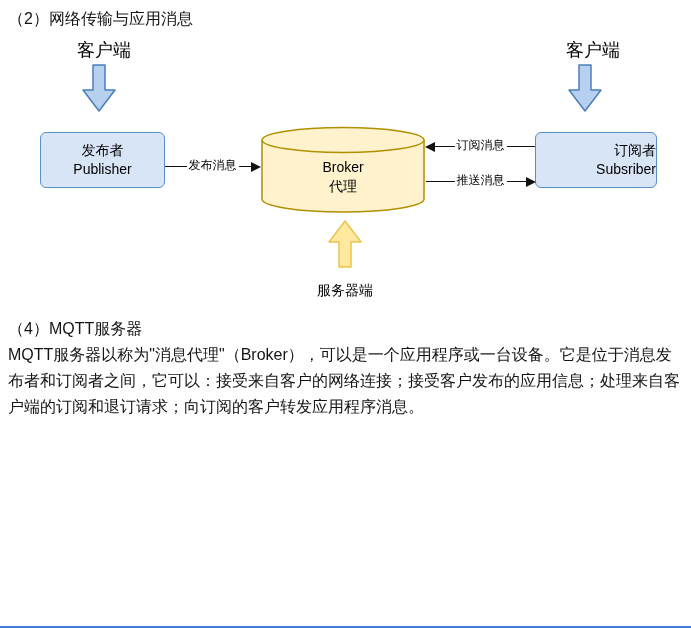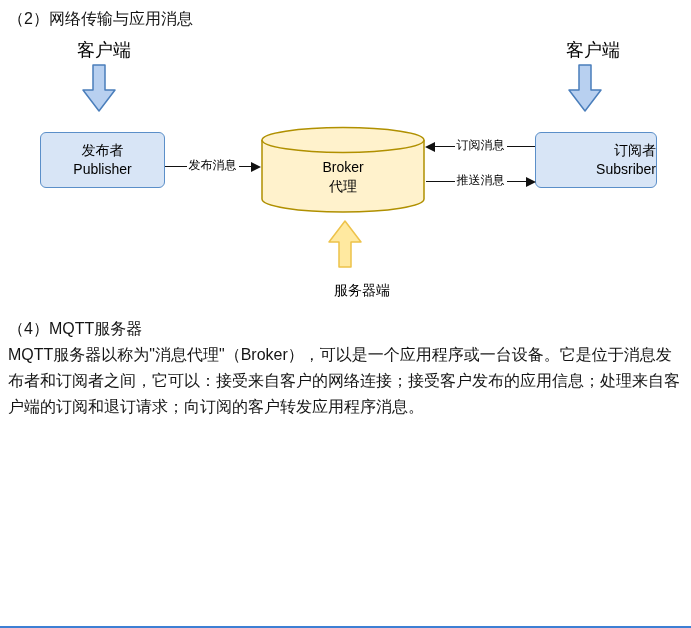--- a/index.html
+++ b/index.html
@@ -73,21 +73,21 @@
     left: 50%;
     transform: translateX(-50%);
     background: #fff;
     padding: 0 2px;
     font-size: 12px;
     white-space: nowrap;
     color: #000;
   }
   .server-label {
     position: absolute;
-    text-align: right;
+    text-align: center;
     font-size: 14px;
     color: #000;
   }
 </style>
 </head>
 <body>
 
 <div class="page">
 
   <div class="text-block">

